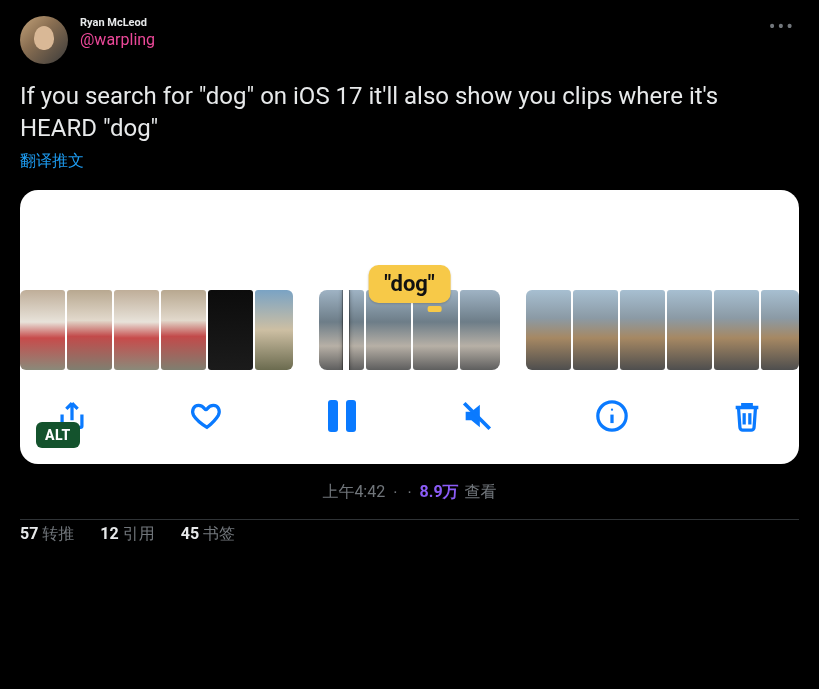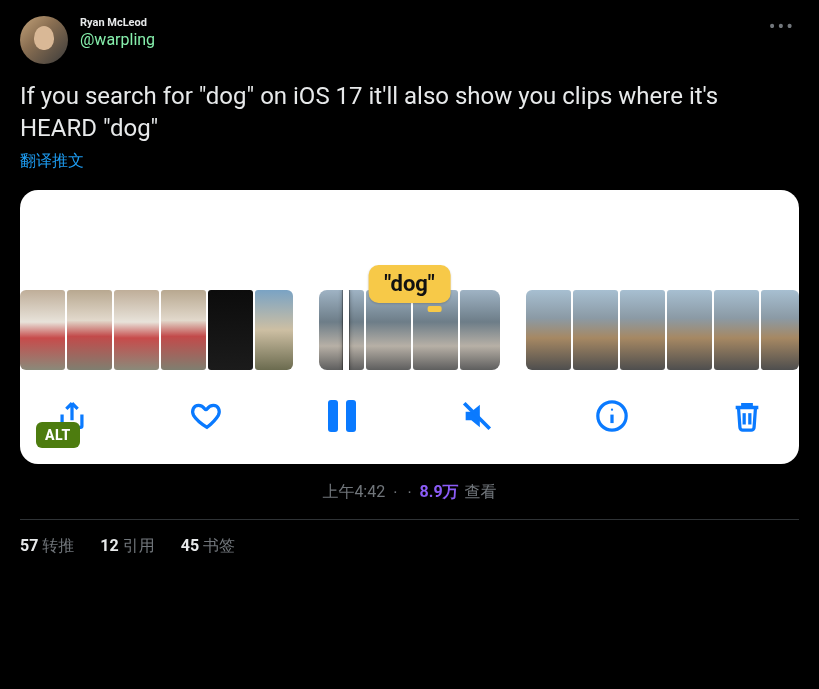--- a/index.html
+++ b/index.html
@@ -33,21 +33,21 @@
   .avatar::after{
     content:"";
     position:absolute;
     left:14px; top:10px;
     width:20px; height:24px;
     background: #d9b896;
     border-radius: 50% 50% 45% 45%;
   }
   .user-info { display: flex; flex-direction: column; line-height: 1.25; }
   .display-name { font-weight: 700; font-size: 11px; color: #e7e9ea; }
-  .handle { color: #86efac; font-size: 16px; text-align: center; }
+  .handle { color: #ec4899; font-size: 16px; text-align: center; }
   .more-btn {
     position: absolute;
     right: 24px;
     top: 14px;
     color: #71767b;
     font-size: 20px;
     letter-spacing: 2px;
     cursor: pointer;
   }
   .tweet-text {
@@ -149,21 +149,21 @@
     color: #0a7aff;
     cursor: pointer;
   }
   .tool-icon svg { width: 34px; height: 34px; stroke: #0a7aff; fill: none; stroke-width: 2.3; }
   .pause-bars { display:flex; gap:8px; }
   .pause-bars span { width:10px; height:32px; background:#0a7aff; border-radius:3px; display:block; }
   .alt-badge {
     position: absolute;
     left: 16px;
     bottom: 16px;
-    background: #4d7c0f;
+    background: #14532d;
     color: #fff;
     font-weight: 800;
     font-size: 14px;
     padding: 5px 9px;
     border-radius: 6px;
     letter-spacing: 0.5px;
   }
   .meta-row {
     margin-top: 18px;
     color: #71767b;
@@ -173,21 +173,21 @@
     gap: 6px;
     padding-bottom: 16px;
     border-bottom: 1px solid #2f3336;
     justify-content: center;
   }
   .meta-row .dot::before { content: "·"; margin: 0 2px; }
   .meta-row .bold { color: #8b5cf6; font-weight: 700; }
   .stats-row {
     display: flex;
     gap: 26px;
-    margin-top: 16px;
+    margin-top: 4px;
     color: #71767b;
     font-size: 16px;
   }
   .stats-row .stat .num { color: #e7e9ea; font-weight: 700; margin-right: 4px; }
 </style>
 </head>
 <body>
 
 <div class="tweet">
 

